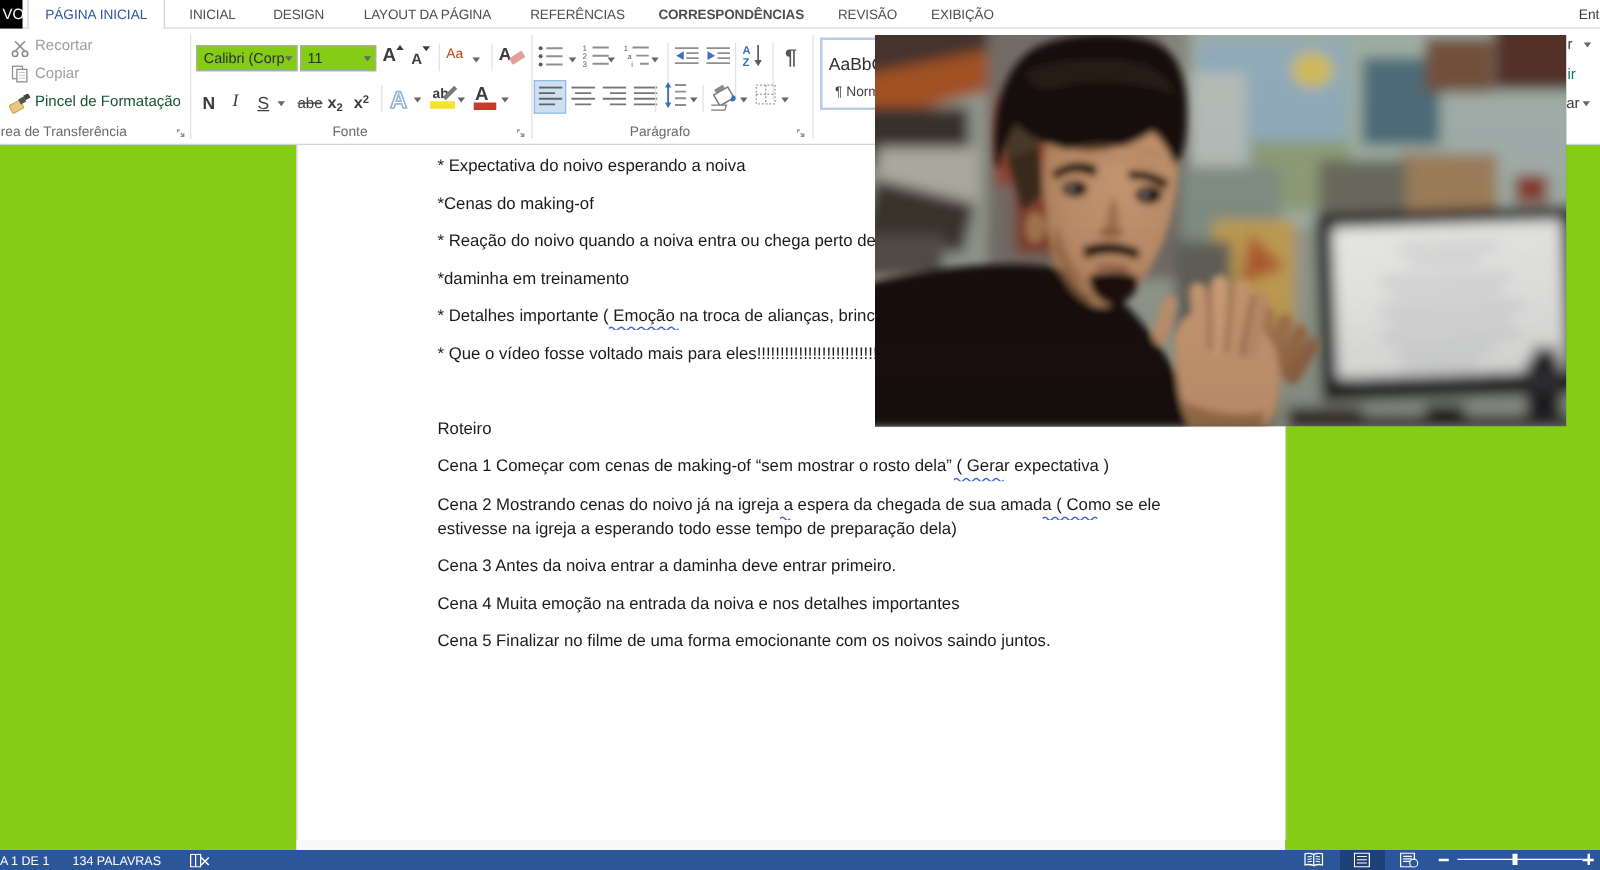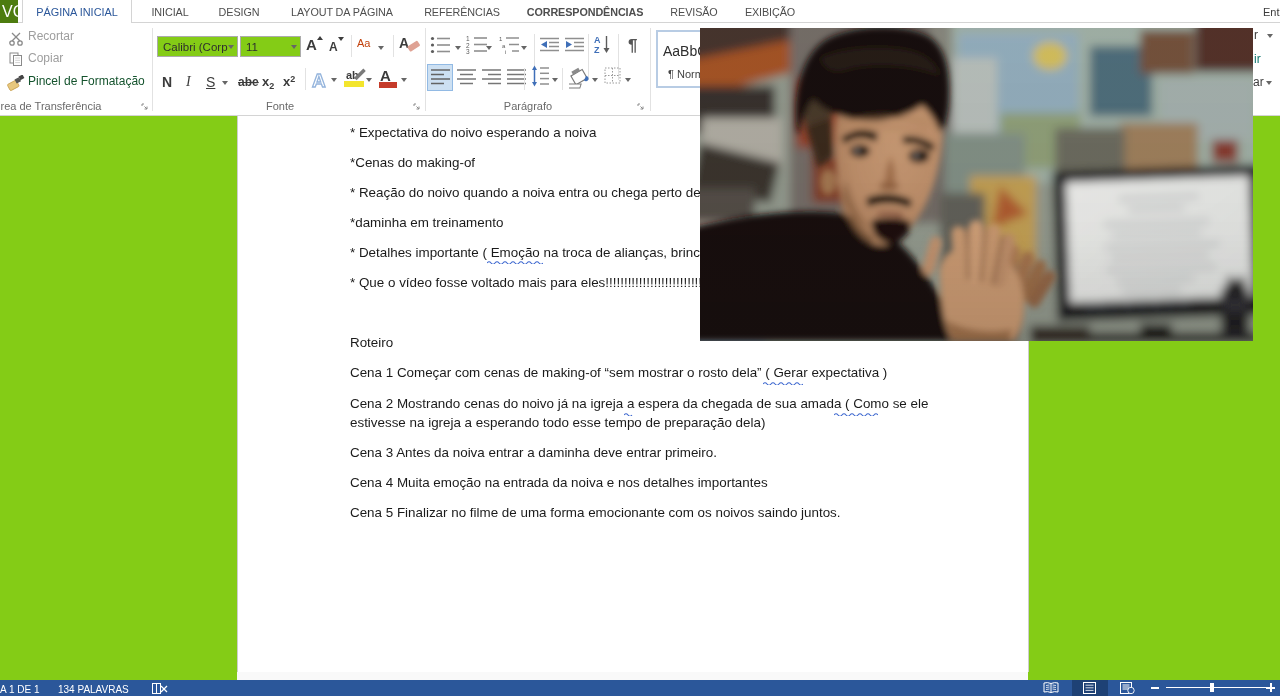--- a/index.html
+++ b/index.html
@@ -1,20 +1,20 @@
 <!DOCTYPE html>
 <html><head><meta charset="utf-8">
 <style>
 *{margin:0;padding:0;box-sizing:border-box;}
 html,body{width:1280px;height:696px;overflow:hidden;font-family:"Liberation Sans",sans-serif;background:#fff;}
 #app{position:relative;width:1280px;height:696px;background:#fff;}
 .abs{position:absolute;}
 
 #tabbar{position:absolute;left:0;top:0;width:1280px;height:23px;background:#fff;border-bottom:1px solid #d4d4d4;}
-#filetab{position:absolute;left:0;top:0;width:18px;height:23px;background:#4d7c0f;color:#fff;font-size:16px;line-height:23px;padding-left:2px;}
+#filetab{position:absolute;left:0;top:0;width:18px;height:23px;background:#000000;color:#fff;font-size:12px;line-height:23px;padding-left:2px;}
 .tab{position:absolute;top:0;height:23px;line-height:24px;font-size:10.8px;color:#4e4e4e;text-align:center;white-space:nowrap;letter-spacing:-0.1px;}
 #activetab{position:absolute;left:22px;top:0;width:110px;height:24px;background:#fff;border-left:1px solid #d4d4d4;border-right:1px solid #d4d4d4;color:#2b579a;font-size:10.9px;line-height:24px;text-align:center;white-space:nowrap;}
 #entrar{position:absolute;left:1263px;top:0;height:23px;line-height:24px;font-size:11px;color:#3c3c3c;}
 
 #ribbon{position:absolute;left:0;top:23px;width:1280px;height:93px;background:#fff;border-bottom:1px solid #d4d4d4;}
 .gsep{position:absolute;top:5px;height:83px;width:1px;background:#e2e2e2;}
 .glabel{position:absolute;top:77px;height:14px;font-size:11px;color:#6a6a6a;white-space:nowrap;}
 .launcher{position:absolute;width:8px;height:8px;}
 .btxt{position:absolute;font-size:12px;white-space:nowrap;}
 .gray{color:#9e9e9e;}
@@ -105,21 +105,21 @@
     <div class="vsep2" style="left:393px;top:12px;height:22px;"></div>
     <div class="abs" style="left:399px;top:12px;font-size:14px;color:#3c3c3c;font-weight:bold;">A</div>
     <svg class="abs" style="left:404px;top:15px;" width="17" height="14" viewBox="0 0 17 14">
         <rect x="3.5" y="5.5" width="12" height="6" rx="1" fill="#dfa294" transform="rotate(-33 9 8)"></rect>
       </svg>
 
     <div class="abs" style="left:162px;top:51px;font-size:14px;color:#3c3c3c;font-weight:bold;">N</div>
     <div class="abs" style="left:186px;top:51px;font-size:14px;color:#3c3c3c;font-style:italic;font-family:'Liberation Serif',serif;">I</div>
     <div class="abs" style="left:206px;top:51px;font-size:14px;color:#3c3c3c;text-decoration:underline;">S</div>
     <div class="carr" style="left:222px;top:58px;"></div>
-    <div class="abs" style="left:238px;top:52px;font-size:12px;color:#3c3c3c;text-decoration:line-through;font-weight:bold;">abe</div>
+    <div class="abs" style="left:238px;top:52px;font-size:12px;color:#3c3c3c;text-decoration:line-through;">abe</div>
     <div class="abs" style="left:262px;top:51px;font-size:13px;color:#3c3c3c;font-weight:bold;">x<span style="font-size:9px;vertical-align:-3px;">2</span></div>
     <div class="abs" style="left:283px;top:51px;font-size:13px;color:#3c3c3c;font-weight:bold;">x<span style="font-size:9px;vertical-align:+4px;">2</span></div>
     <div class="vsep2" style="left:305px;top:45px;height:22px;"></div>
     <div class="abs" style="left:312px;top:47px;font-size:19px;color:#fff;font-weight:bold;-webkit-text-stroke:1.3px #94b4dc;">A</div>
     <div class="carr" style="left:331px;top:55px;"></div>
     <div class="abs" style="left:346px;top:46px;font-size:11px;color:#3c3c3c;font-weight:bold;">ab</div>
     <svg class="abs" style="left:350px;top:45px;" width="16" height="16" viewBox="0 0 16 16">
         <rect x="4" y="6.5" width="13" height="3.5" fill="#7a7a7a" transform="rotate(-45 8 8)"></rect>
       </svg>
     <div class="abs" style="left:344px;top:58px;width:20px;height:6px;background:#f3e52d;"></div>

